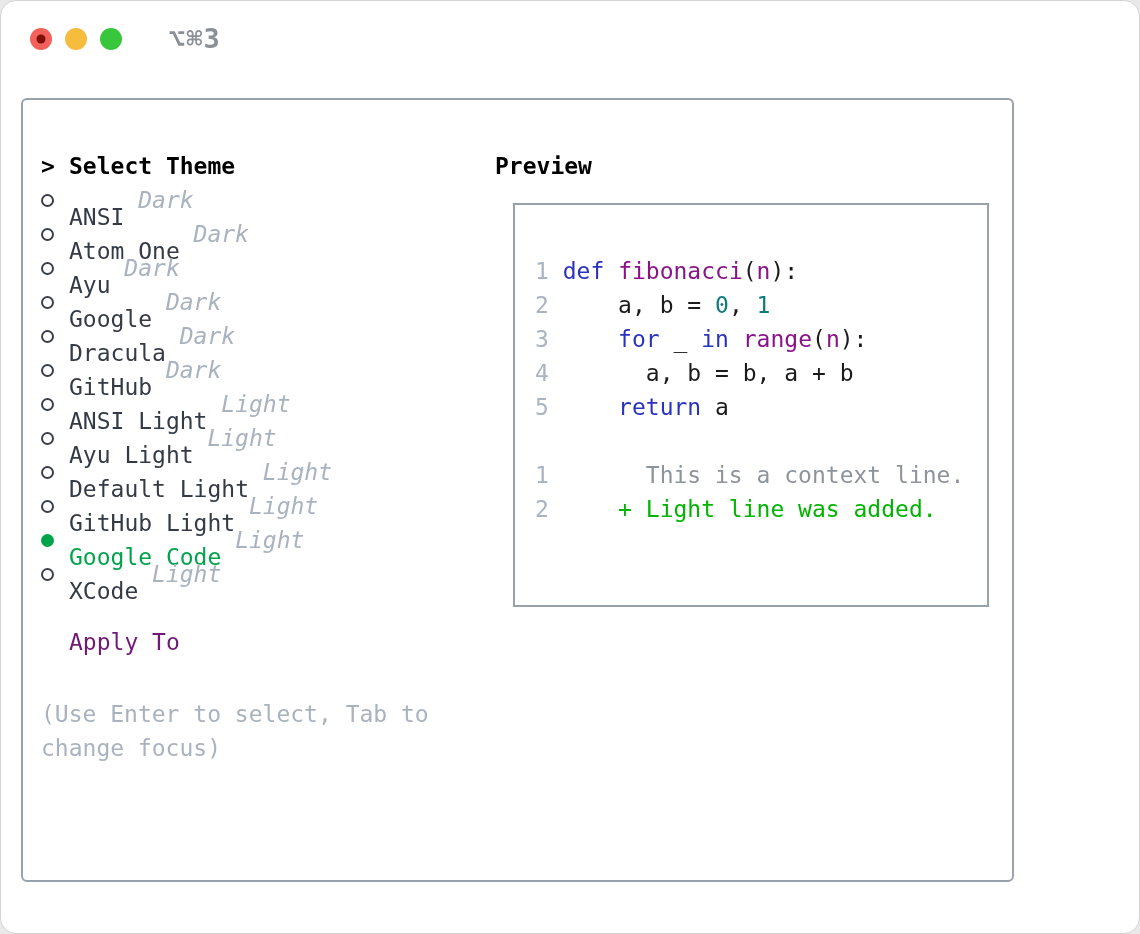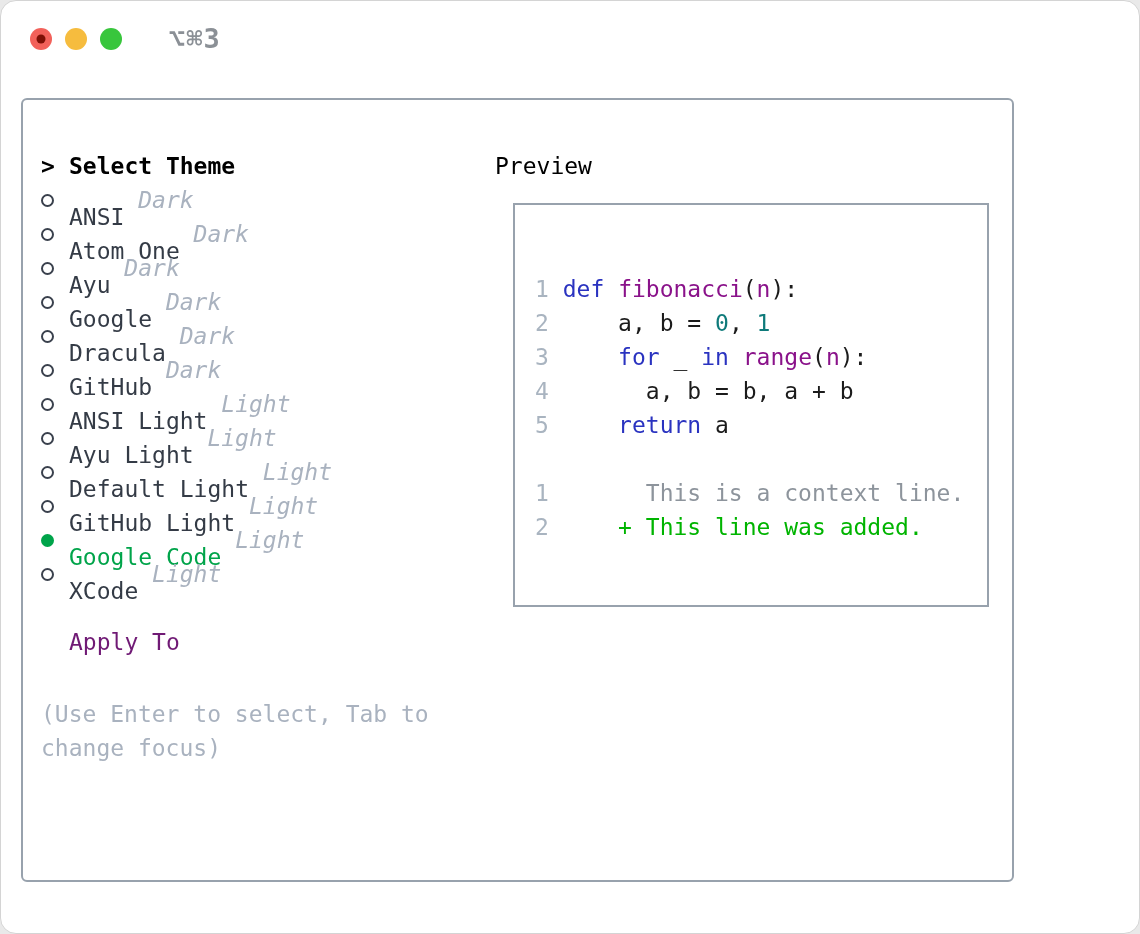--- a/index.html
+++ b/index.html
@@ -97,30 +97,30 @@
   .spacer-row{height:34px;}
   .help-text{
     margin-top:4px;
     width:424px;
     color:var(--tag-gray);
     font-size:23px;line-height:34px;
   }
   
   .preview-label{
     position:absolute;left:472px;top:49px;
-    font-size:23px;line-height:34px;font-weight:400;color:#000;
+    font-size:23px;line-height:34px;font-weight:700;color:#000;
   }
   .preview-box{
     position:absolute;left:490px;top:103px;
     width:476px;height:404px;
     border:2px solid var(--box-border);
     background:#ffffff;
     overflow:hidden;
   }
-  .preview-inner{padding:49px 0 0 20px;margin-top:18px;}
+  .preview-inner{padding:49px 0 0 20px;}
   .code-row{
     white-space:pre;
     font-size:23px;line-height:34px;height:34px;
     color:#1b1b1b;
   }
   .tok-ln{color:var(--line-number-gray);}
   .tok-kw{color:var(--keyword-blue);}
   .tok-fn{color:var(--function-purple);}
   .tok-num{color:var(--number-teal);}
   .tok-pl{color:#1b1b1b;}
@@ -257,18 +257,18 @@
 
     <div class="preview-box">
       <div class="preview-inner" id="preview-lines">
           <div class="code-row"><span class="tok-ln">1</span><span class="tok-pl"> </span><span class="tok-kw">def</span><span class="tok-pl"> </span><span class="tok-fn">fibonacci</span><span class="tok-pl">(</span><span class="tok-fn">n</span><span class="tok-pl">):</span></div>
           <div class="code-row"><span class="tok-ln">2</span><span class="tok-pl">     a, b = </span><span class="tok-num">0</span><span class="tok-pl">, </span><span class="tok-num">1</span></div>
           <div class="code-row"><span class="tok-ln">3</span><span class="tok-pl">     </span><span class="tok-kw">for</span><span class="tok-pl"> _ </span><span class="tok-kw">in</span><span class="tok-pl"> </span><span class="tok-fn">range</span><span class="tok-pl">(</span><span class="tok-fn">n</span><span class="tok-pl">):</span></div>
           <div class="code-row"><span class="tok-ln">4</span><span class="tok-pl">       a, b = b, a + b</span></div>
           <div class="code-row"><span class="tok-ln">5</span><span class="tok-pl">     </span><span class="tok-kw">return</span><span class="tok-pl"> a</span></div>
           <div class="code-row"></div>
           <div class="code-row"><span class="tok-ln">1</span><span class="tok-ctx">       This is a context line.</span></div>
-          <div class="code-row"><span class="tok-ln">2</span><span class="tok-add">     + This line was added.</span></div>
+          <div class="code-row"><span class="tok-ln">2</span><span class="tok-add">     + Light line was added.</span></div>
         </div>
     </div>
 
   </div>
 </div>
 
 </body></html>

